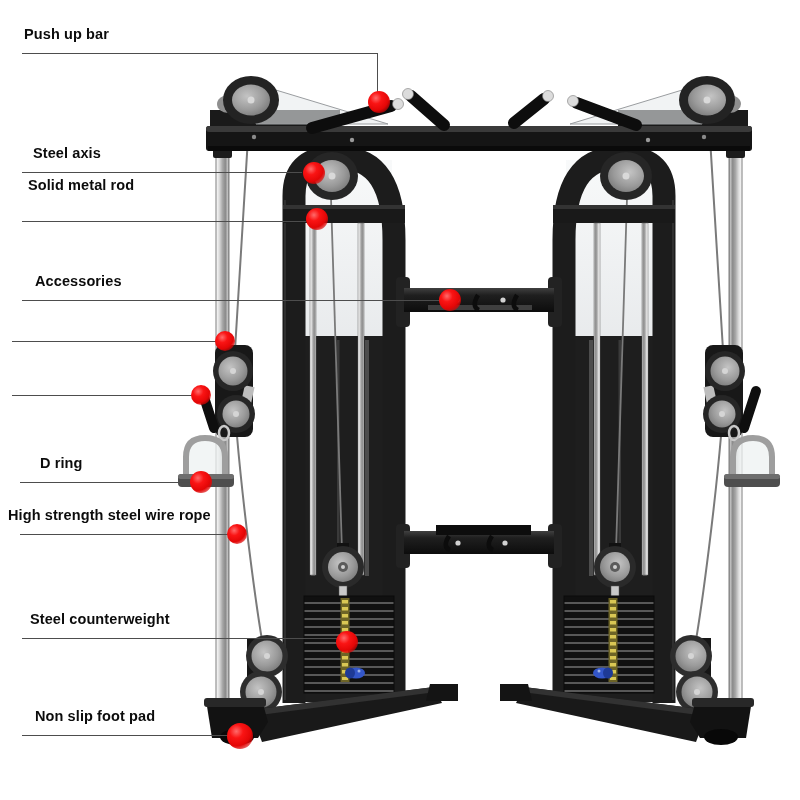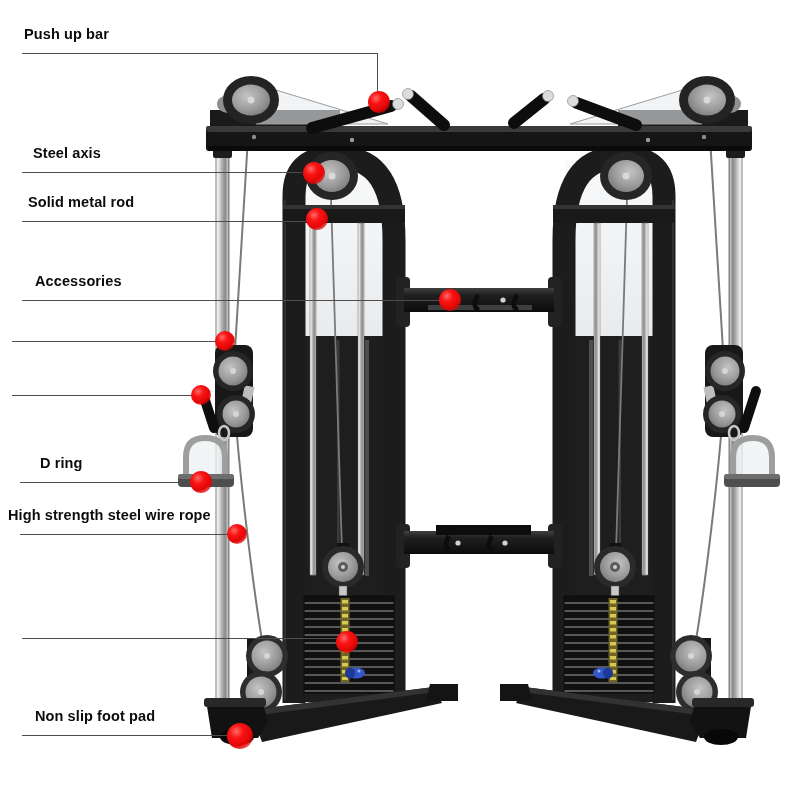--- a/index.html
+++ b/index.html
@@ -204,36 +204,37 @@
 </svg>
 
 <div id="annotation-layer">
       <div class="ann-label" style="left: 24px; top: 25px;">Push up bar</div>
       <div class="ann-hline" style="left: 22px; top: 53px; width: 356px;"></div>
       <div class="ann-vline" style="left: 377px; top: 53px; height: 42px;"></div>
       <div class="ann-dot" style="left: 379px; top: 102px; width: 22px; height: 22px;"></div>
       <div class="ann-label" style="left: 33px; top: 144px;">Steel axis</div>
       <div class="ann-hline" style="left: 22px; top: 172px; width: 280px;"></div>
       <div class="ann-dot" style="left: 314px; top: 173px; width: 22px; height: 22px;"></div>
-      <div class="ann-label" style="left: 28px; top: 193px;">Solid metal rod</div>
+      <div class="ann-label" style="left: 28px; top: 176px;">Solid metal rod</div>
       <div class="ann-hline" style="left: 22px; top: 221px; width: 284px;"></div>
       <div class="ann-dot" style="left: 317px; top: 219px; width: 22px; height: 22px;"></div>
       <div class="ann-label" style="left: 35px; top: 272px;">Accessories</div>
       <div class="ann-hline" style="left: 22px; top: 300px; width: 419px;"></div>
       <div class="ann-dot" style="left: 450px; top: 300px; width: 22px; height: 22px;"></div>
       <div class="ann-hline" style="left: 12px; top: 341px; width: 205px;"></div>
       <div class="ann-dot" style="left: 225px; top: 341px; width: 20px; height: 20px;"></div>
       <div class="ann-hline" style="left: 12px; top: 395px; width: 181px;"></div>
       <div class="ann-dot" style="left: 201px; top: 395px; width: 20px; height: 20px;"></div>
       <div class="ann-label" style="left: 40px; top: 454px;">D ring</div>
       <div class="ann-hline" style="left: 20px; top: 482px; width: 172px;"></div>
       <div class="ann-dot" style="left: 201px; top: 482px; width: 22px; height: 22px;"></div>
       <div class="ann-label" style="left: 8px; top: 506px;">High strength steel wire rope</div>
       <div class="ann-hline" style="left: 20px; top: 534px; width: 209px;"></div>
       <div class="ann-dot" style="left: 237px; top: 534px; width: 20px; height: 20px;"></div>
+      <div class="ann-label" style="left: 30px; top: 610px;">Steel counterweight</div>
       <div class="ann-hline" style="left: 22px; top: 638px; width: 318px;"></div>
       <div class="ann-dot" style="left: 347px; top: 642px; width: 22px; height: 22px;"></div>
       <div class="ann-label" style="left: 35px; top: 707px;">Non slip foot pad</div>
       <div class="ann-hline" style="left: 22px; top: 735px; width: 209px;"></div>
       <div class="ann-dot" style="left: 240px; top: 736px; width: 26px; height: 26px;"></div>
     </div>
 
 </div>
 
 </body></html>

